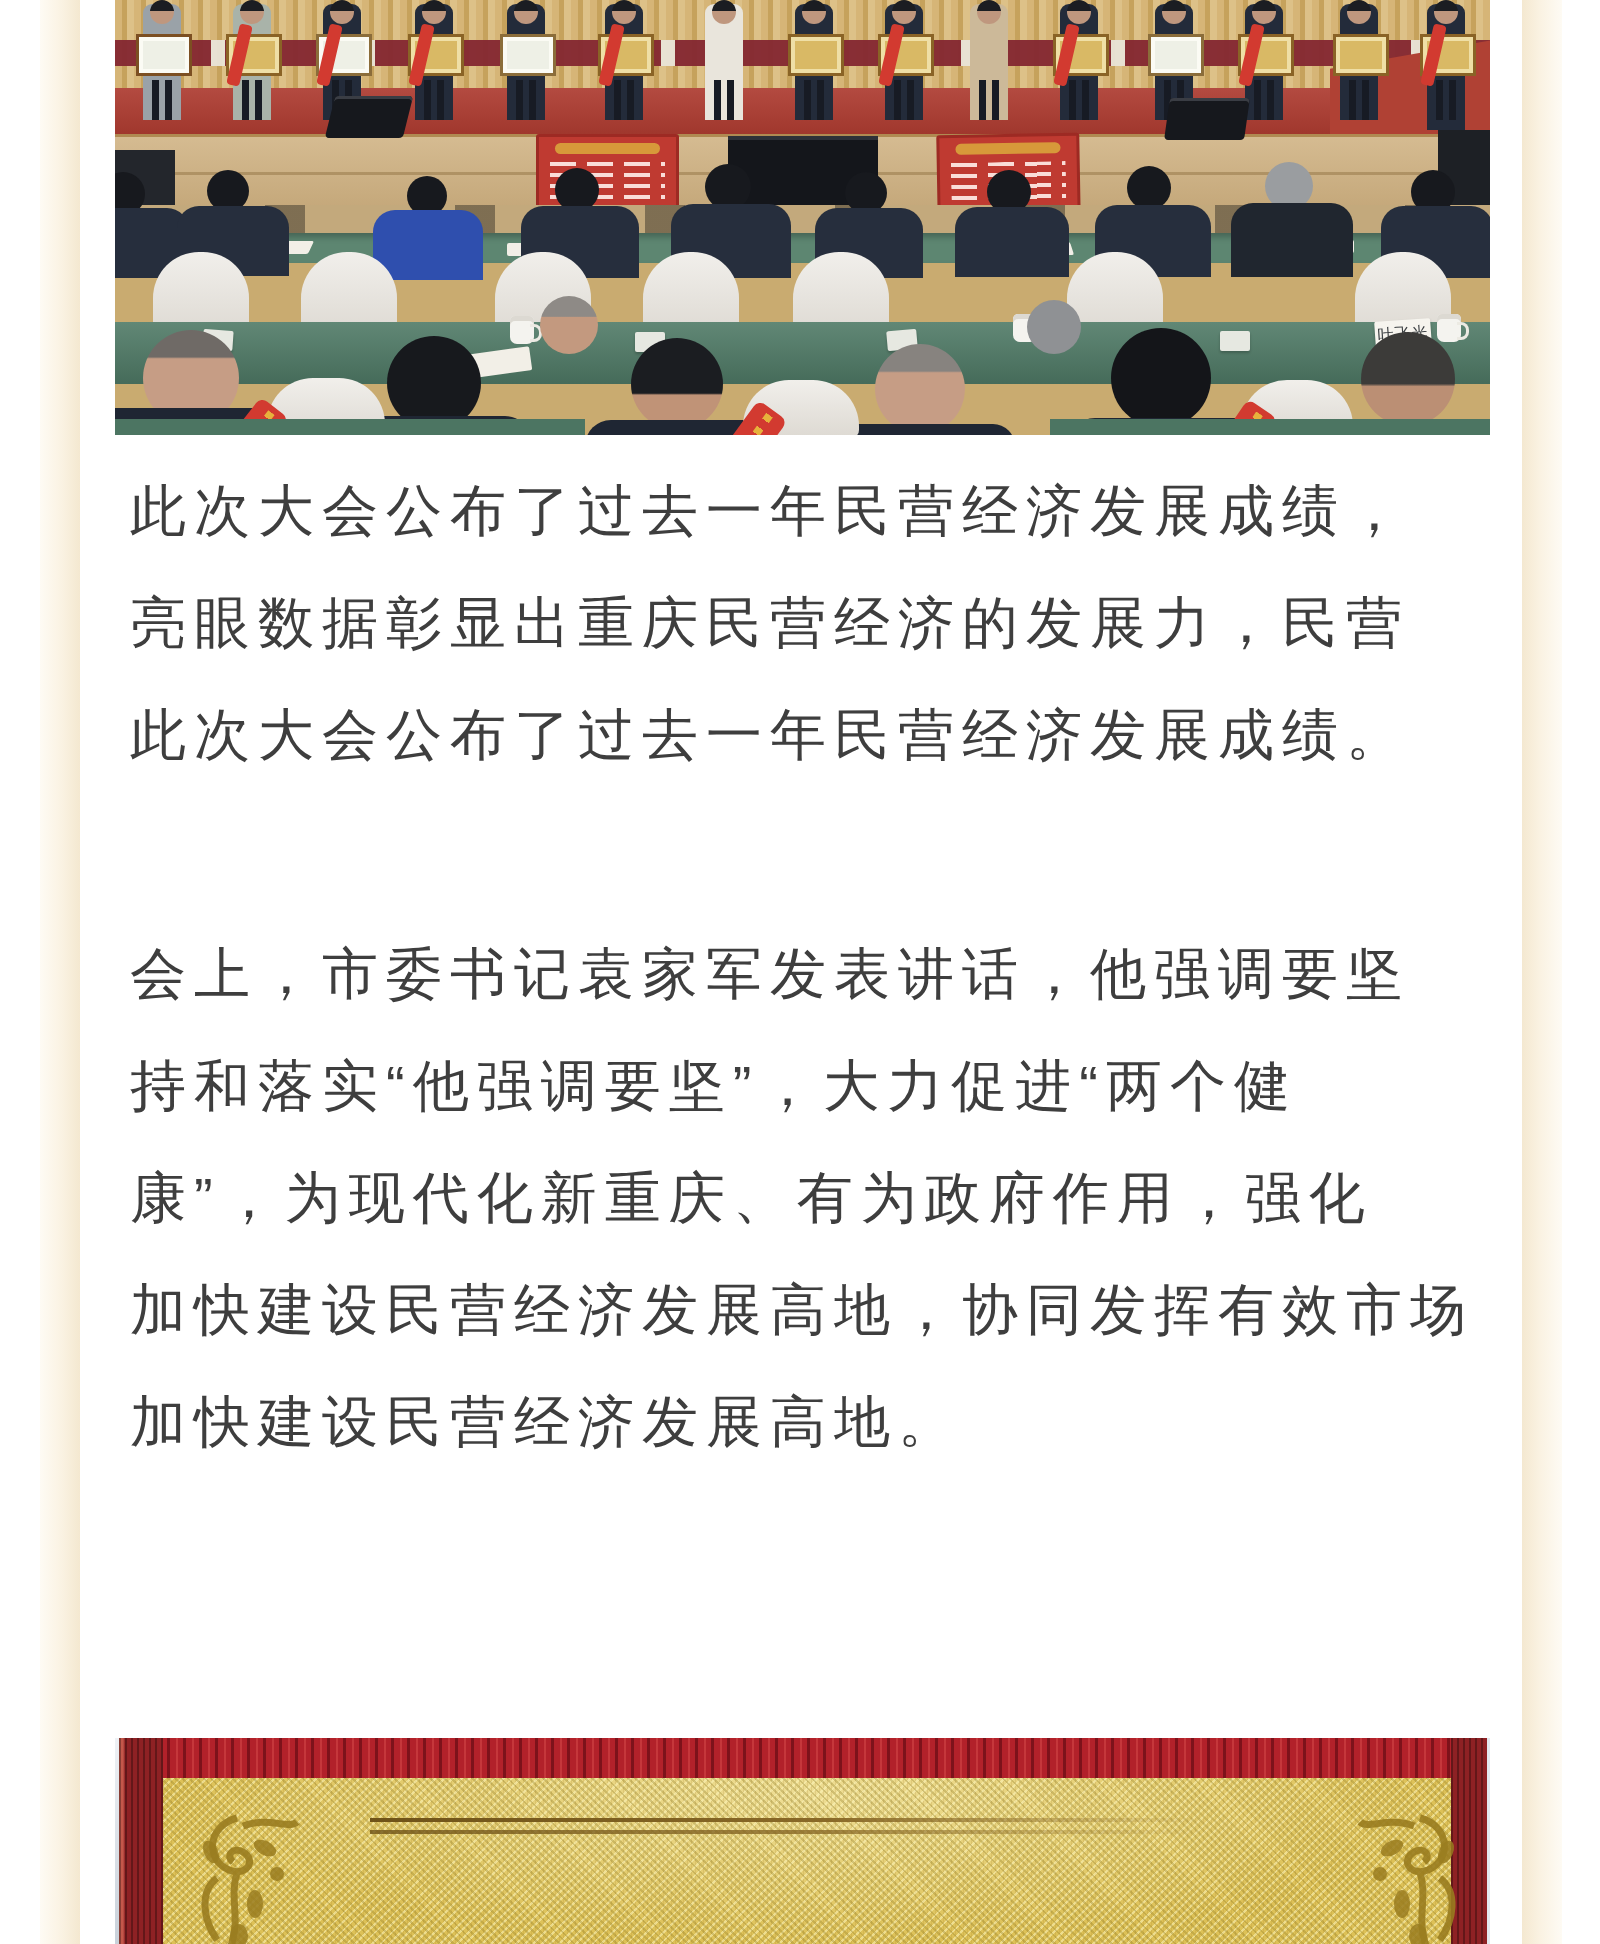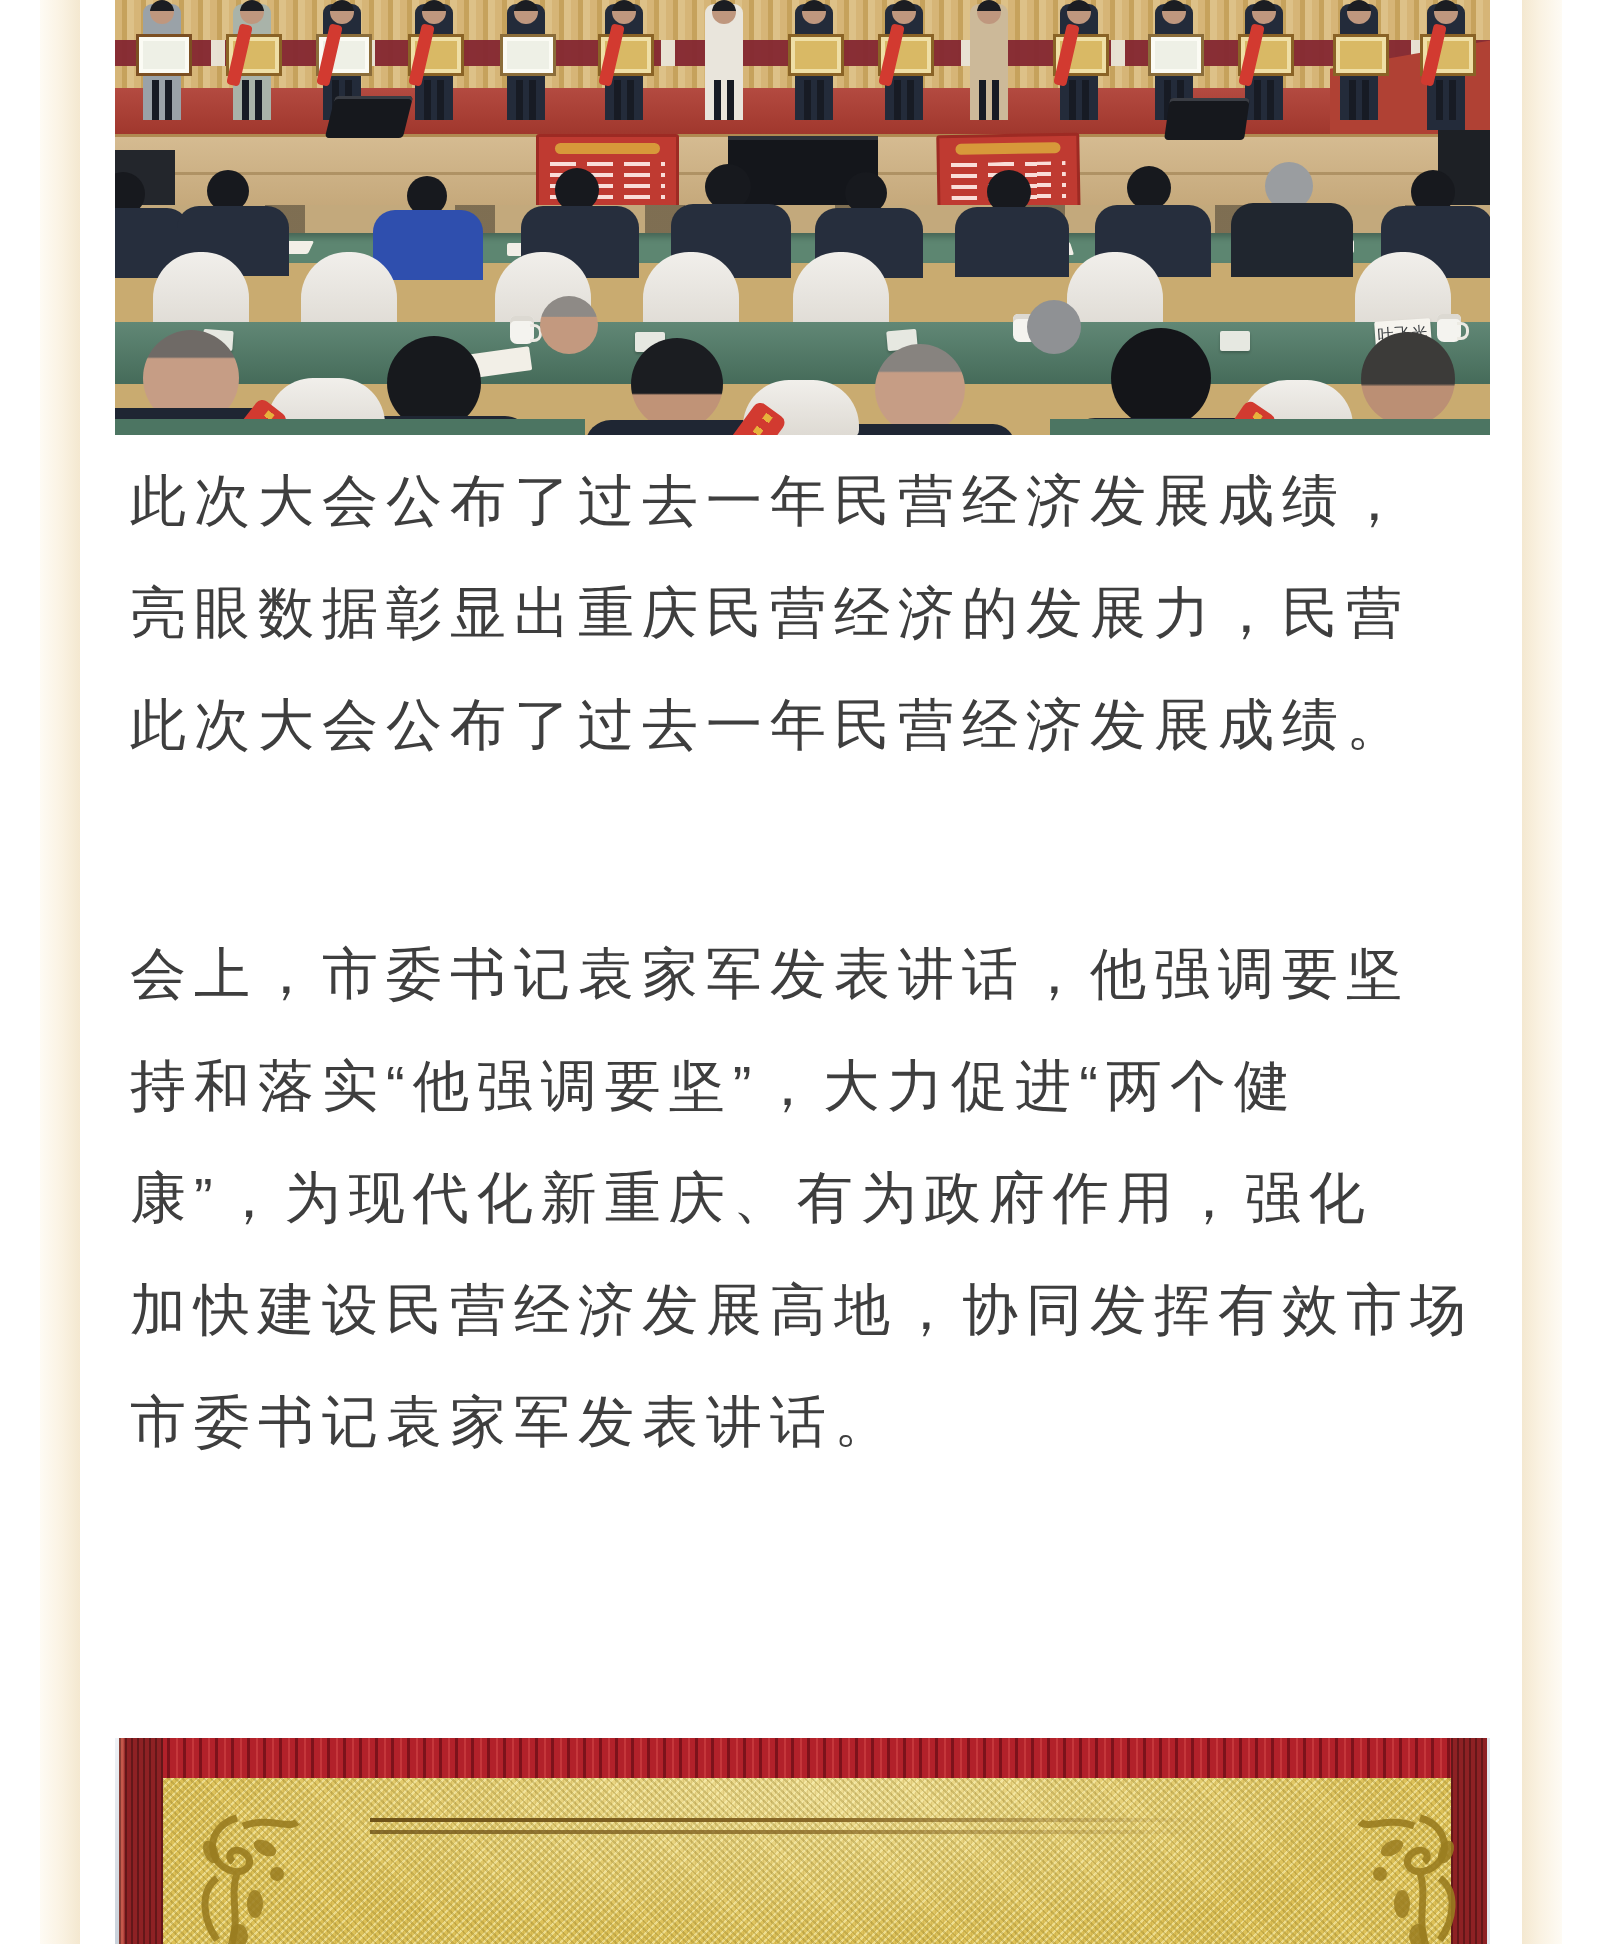--- a/index.html
+++ b/index.html
@@ -7,21 +7,21 @@
         font-family:"Liberation Sans",sans-serif;}
   
   .stripe{position:absolute;top:0;height:100%;width:40px;}
   .stripe.left{left:40px;background:linear-gradient(90deg,#fefbf4 0%,#faf2e2 55%,#f4e8d0 100%);}
   .stripe.right{left:1522px;background:linear-gradient(270deg,#fefbf4 0%,#faf2e2 55%,#f4e8d0 100%);}
 
   
   .para{position:absolute;left:130px;width:1345px;color:var(--c-text,#3e3e3e);
         font-size:56px;line-height:112px;letter-spacing:8px;font-weight:400;}
   .para .ln{height:112px;white-space:nowrap;}
-  .p1{top:445px;} .p2{top:918px;}
+  .p1{top:455px;} .p2{top:918px;}
 
   
   .photo-top{position:absolute;left:115px;top:0;width:1375px;height:435px;overflow:hidden;background:#c9ab70;}
   .photo-top *{position:absolute;}
   .curtain{left:0;top:0;right:0;height:96px;
     background:repeating-linear-gradient(90deg,#d6b577 0 7px,#c6a25c 7px 12px,#ddc188 12px 19px),#cfad67;}
   .rostrum{left:0;top:40px;right:0;height:26px;background:#842731;
     background-image:repeating-linear-gradient(90deg,transparent 0 96px,#e9e4d8 96px 110px,transparent 110px 150px);opacity:.95;}
   .stage-red{left:0;top:88px;right:0;height:48px;background:#ad3b30;
     background-image:linear-gradient(rgba(255,255,255,.08),rgba(0,0,0,.08));}
@@ -269,21 +269,21 @@
     <div class="ln">此次大会公布了过去一年民营经济发展成绩，</div>
     <div class="ln">亮眼数据彰显出重庆民营经济的发展力，民营</div>
     <div class="ln">此次大会公布了过去一年民营经济发展成绩。</div>
   </div>
 
   <div class="para p2">
     <div class="ln">会上，市委书记袁家军发表讲话，他强调要坚</div>
     <div class="ln">持和落实“他强调要坚”，大力促进“两个健</div>
     <div class="ln">康”，为现代化新重庆、有为政府作用，强化</div>
     <div class="ln">加快建设民营经济发展高地，协同发挥有效市场</div>
-    <div class="ln">市委书记袁家军发表讲话。</div>
+    <div class="ln">加快建设民营经济发展高地。</div>
   </div>
 
   <div class="photo-bottom">
     <div class="pb-sliver-l"></div>
     <div class="pb-sliver-r"></div>
     <div class="pb-frame-top"></div>
     <div class="pb-gold"></div>
     <div class="pb-frame-left"></div>
     <div class="pb-frame-right"></div>
     <div class="pb-line l1"></div>

